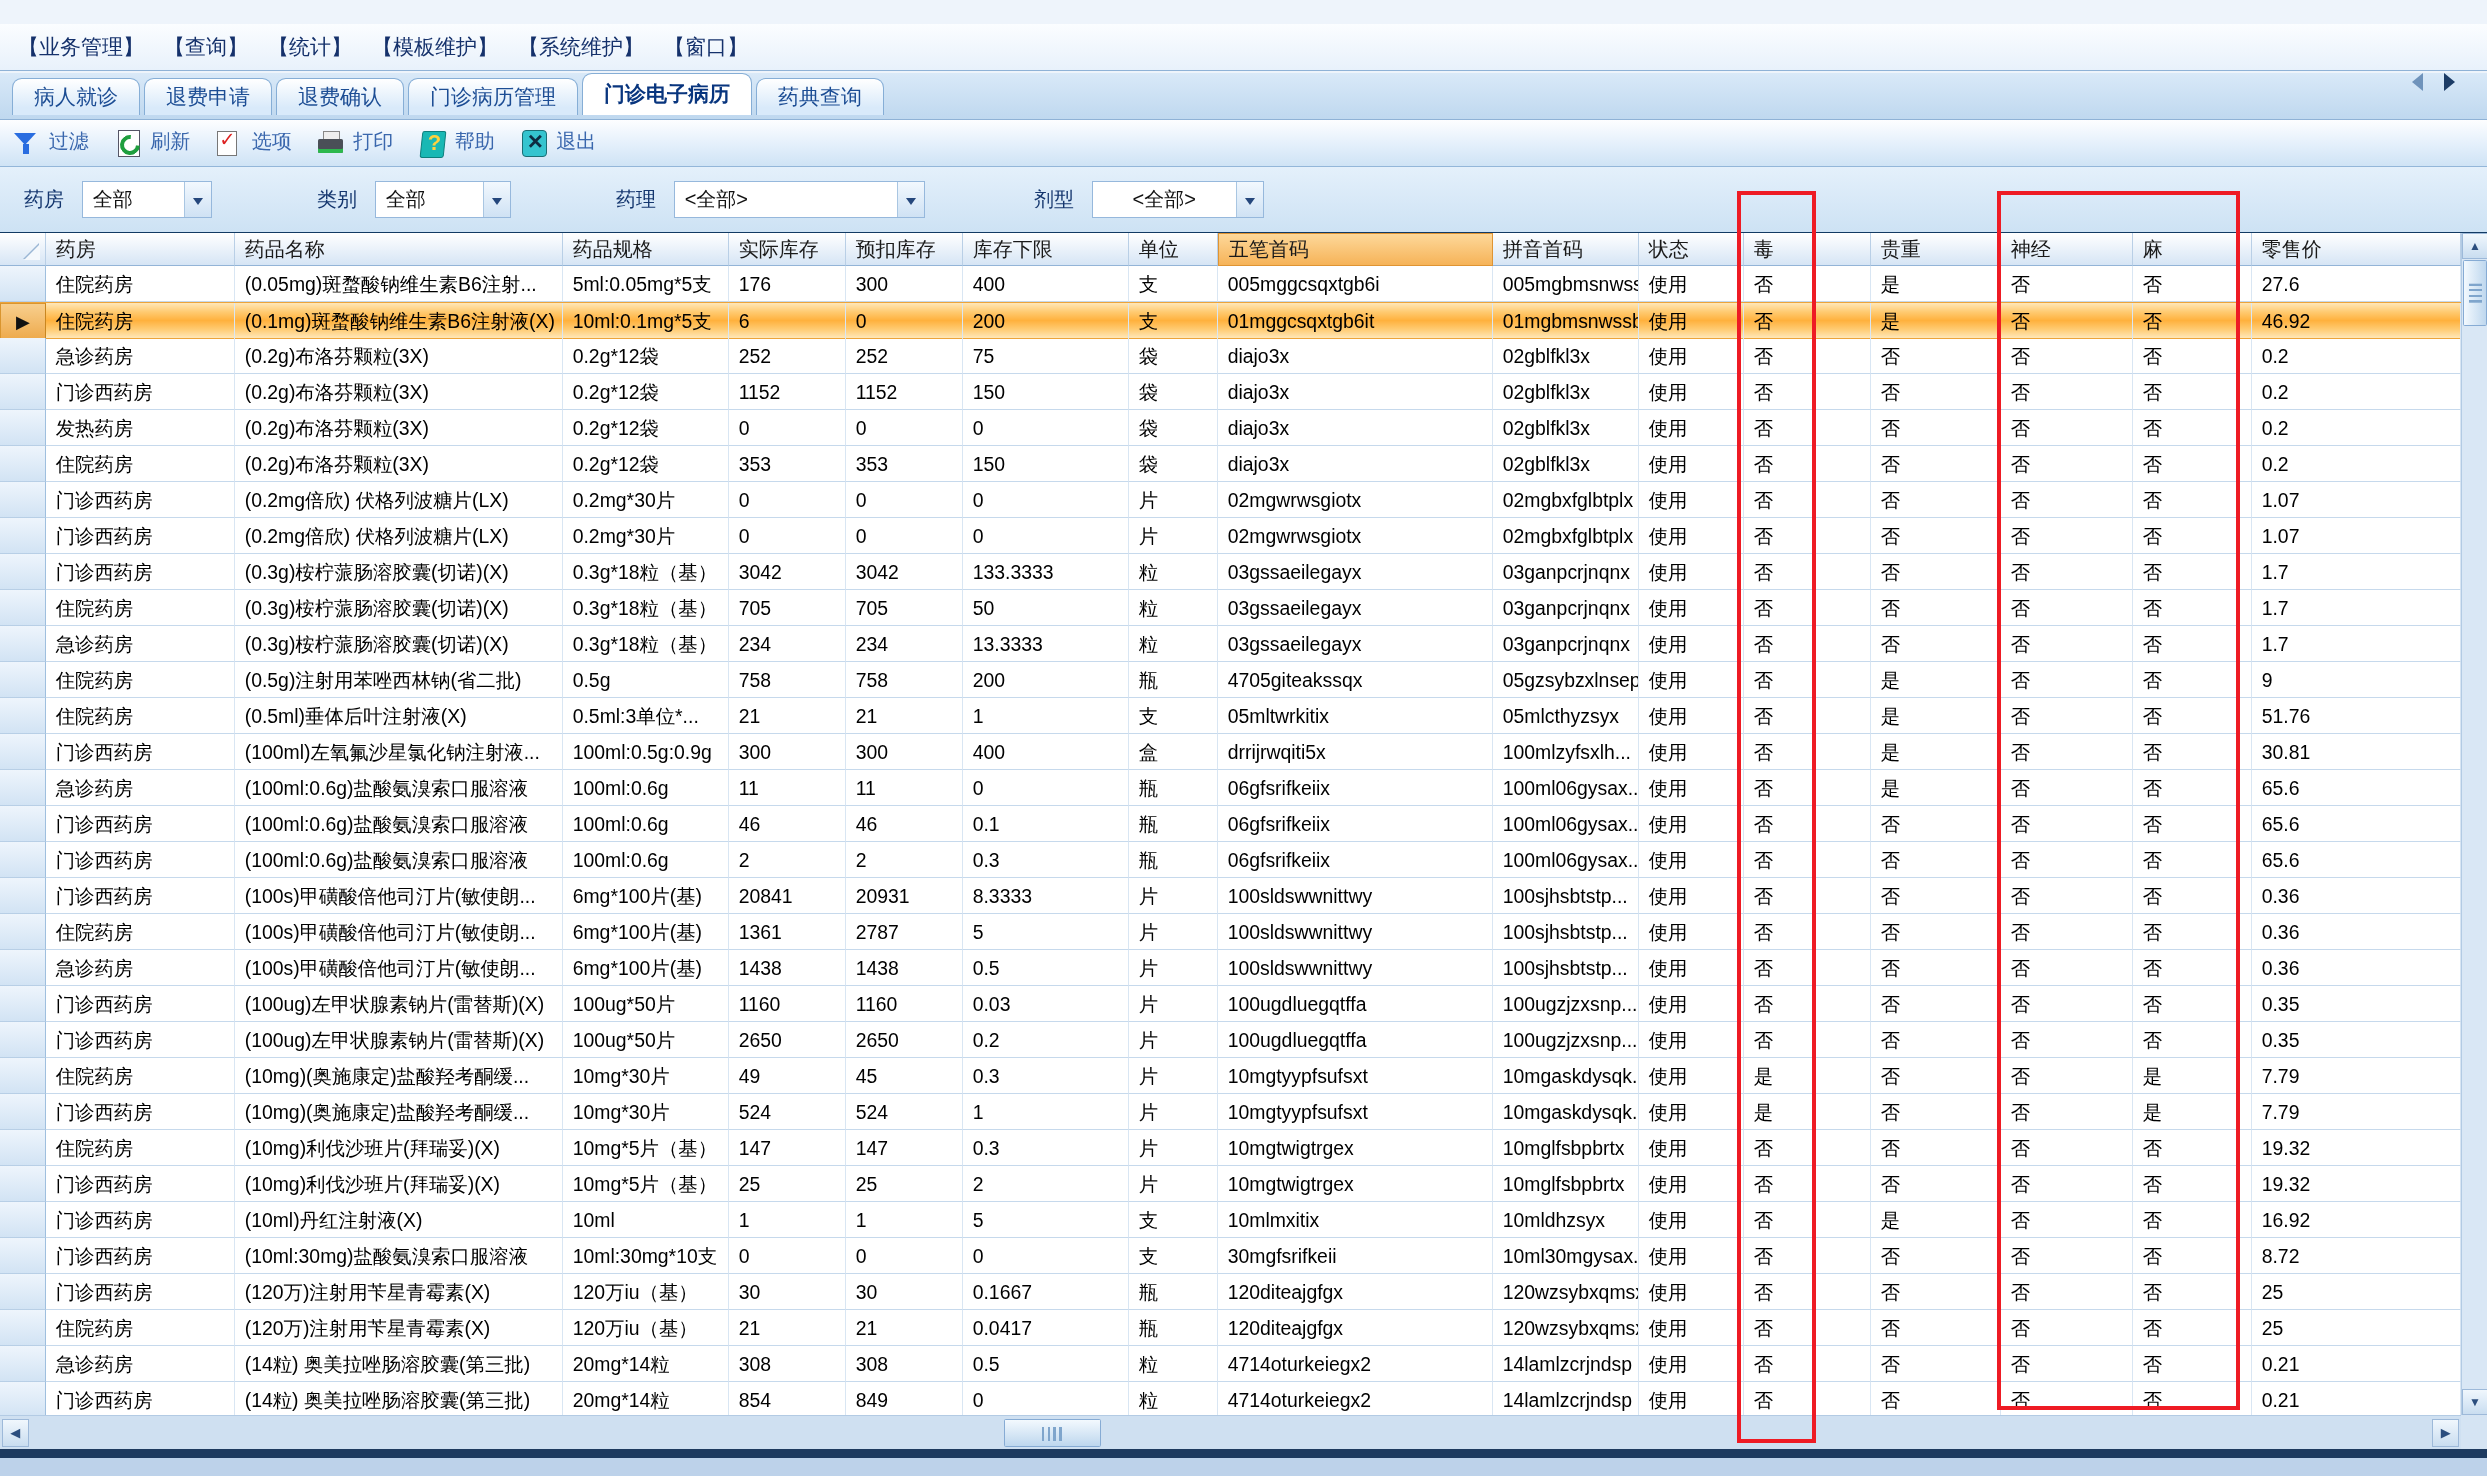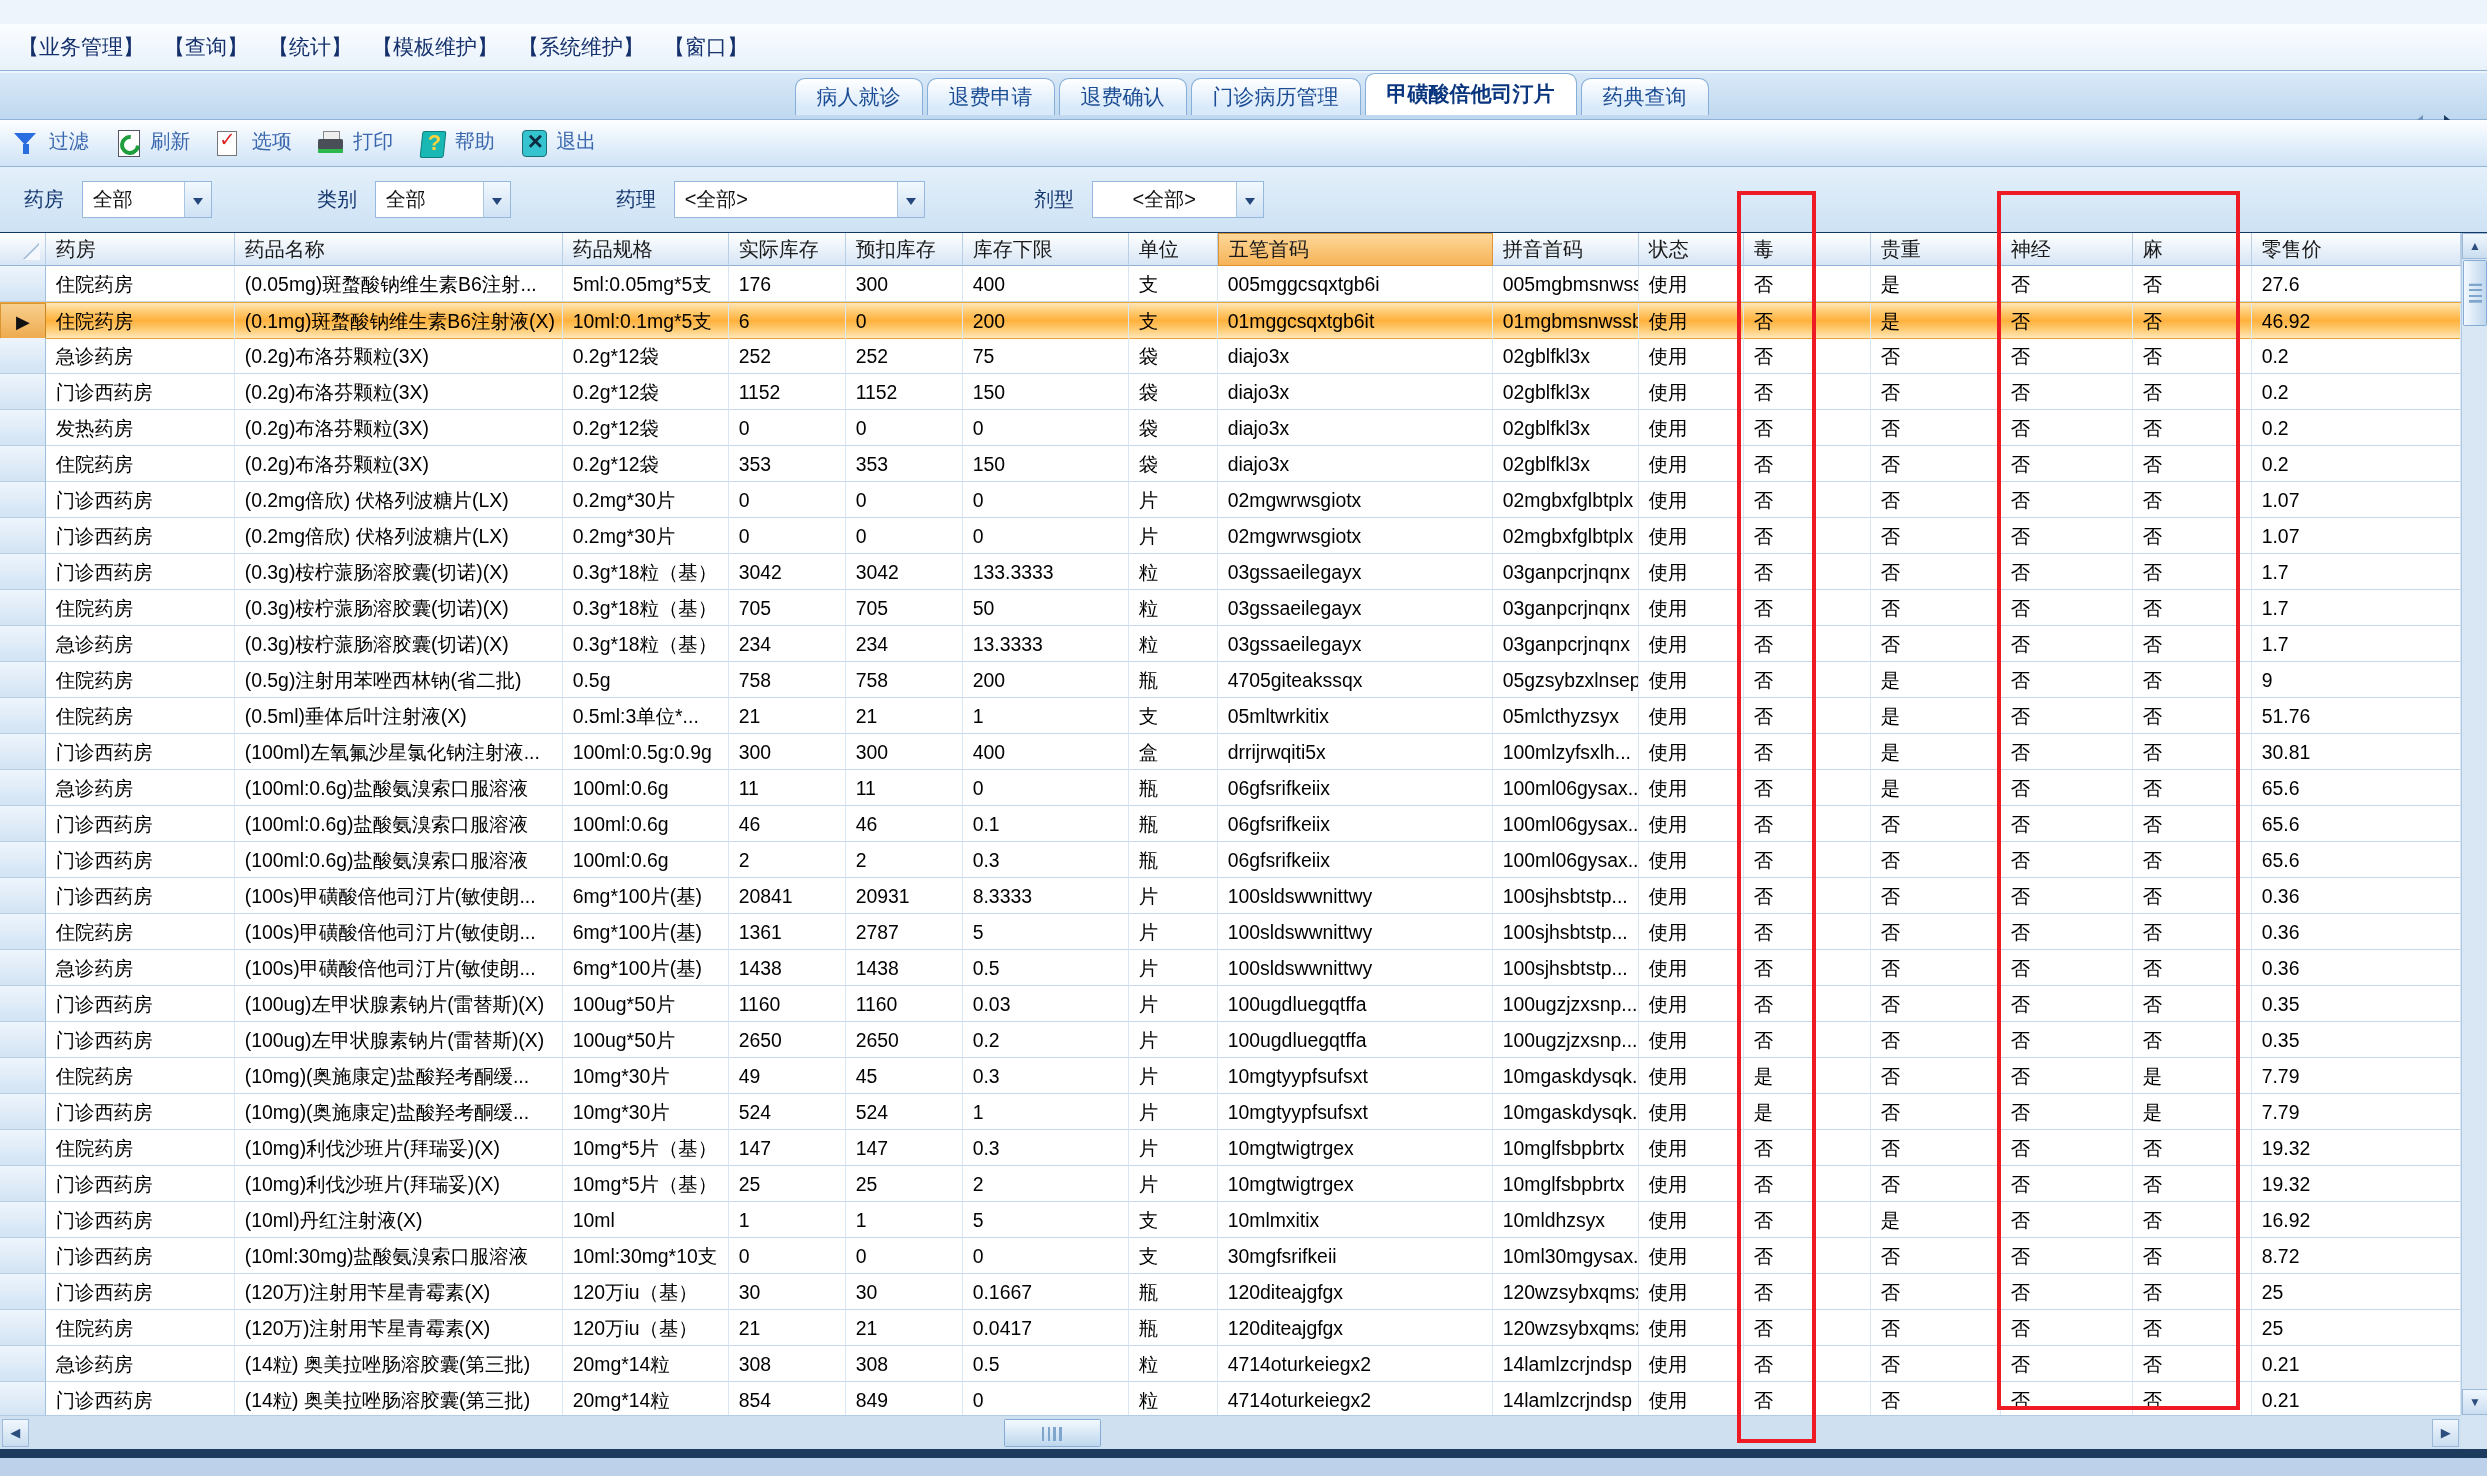--- a/index.html
+++ b/index.html
@@ -19,22 +19,22 @@
   .wbtn{font-size:19.4px;color:#222;line-height:23px;width:32px;text-align:center;}
 
   
   #menubar{position:absolute;left:0;top:24px;width:2487px;height:47px;
     background:linear-gradient(180deg,#fbfdff,#e8f1fb);display:flex;align-items:center;gap:20px;
     padding-left:18px;border-bottom:1.6px solid #8fb2d6;}
   .mitem{font-size:21px;color:#15316b;white-space:nowrap;}
 
   
   #tabbar{position:absolute;left:0;top:73px;width:2487px;height:47px;
-    background:linear-gradient(180deg,#d9e9f8,#bfd8ef);display:flex;align-items:center;
-    padding-left:20px;border-bottom:0.8px solid #8fb2d6;flex-direction:column;}
+    background:linear-gradient(180deg,#d9e9f8,#bfd8ef);display:flex;align-items:flex-start;
+    padding-left:12px;border-bottom:0.8px solid #8fb2d6;}
   .tab{height:37px;line-height:36px;padding:0 21px;margin-right:4px;font-size:21px;color:#1c4d94;
     background:linear-gradient(180deg,#ffffff,#d9eafa 80%);border:1.6px solid #86aed6;border-bottom:none;
     border-radius:9.7px 9.7px 0 0;white-space:nowrap;}
   .tab.active{height:42px;line-height:40px;background:#ffffff;font-weight:bold;color:#08357e;}
   #tabArrows{margin-left:auto;display:flex;gap:21px;align-items:center;padding:0 32px 11.3px 0;}
   .tarrow{width:0;height:0;border-top:9px solid transparent;border-bottom:9px solid transparent;}
   .tarrow.left{border-right:11.3px solid #6f93bb;}
   .tarrow.right{border-left:11.3px solid #1c3c66;}
 
   
@@ -135,21 +135,21 @@
       <span class="mitem">【系统维护】</span>
       <span class="mitem">【窗口】</span>
     </div>
 
   <div id="tabbar">
     <div id="tabs" style="display:flex;align-items:flex-end;">
         <div class="tab">病人就诊</div>
         <div class="tab">退费申请</div>
         <div class="tab">退费确认</div>
         <div class="tab">门诊病历管理</div>
-        <div class="tab active">甲磺酸倍他司汀片</div>
+        <div class="tab active">门诊电子病历</div>
         <div class="tab">药典查询</div>
       </div>
     <div id="tabArrows">
       <div class="tarrow left"></div>
       <div class="tarrow right"></div>
     </div>
   </div>
 
   <div id="toolbar">
       <div class="tbtn">

